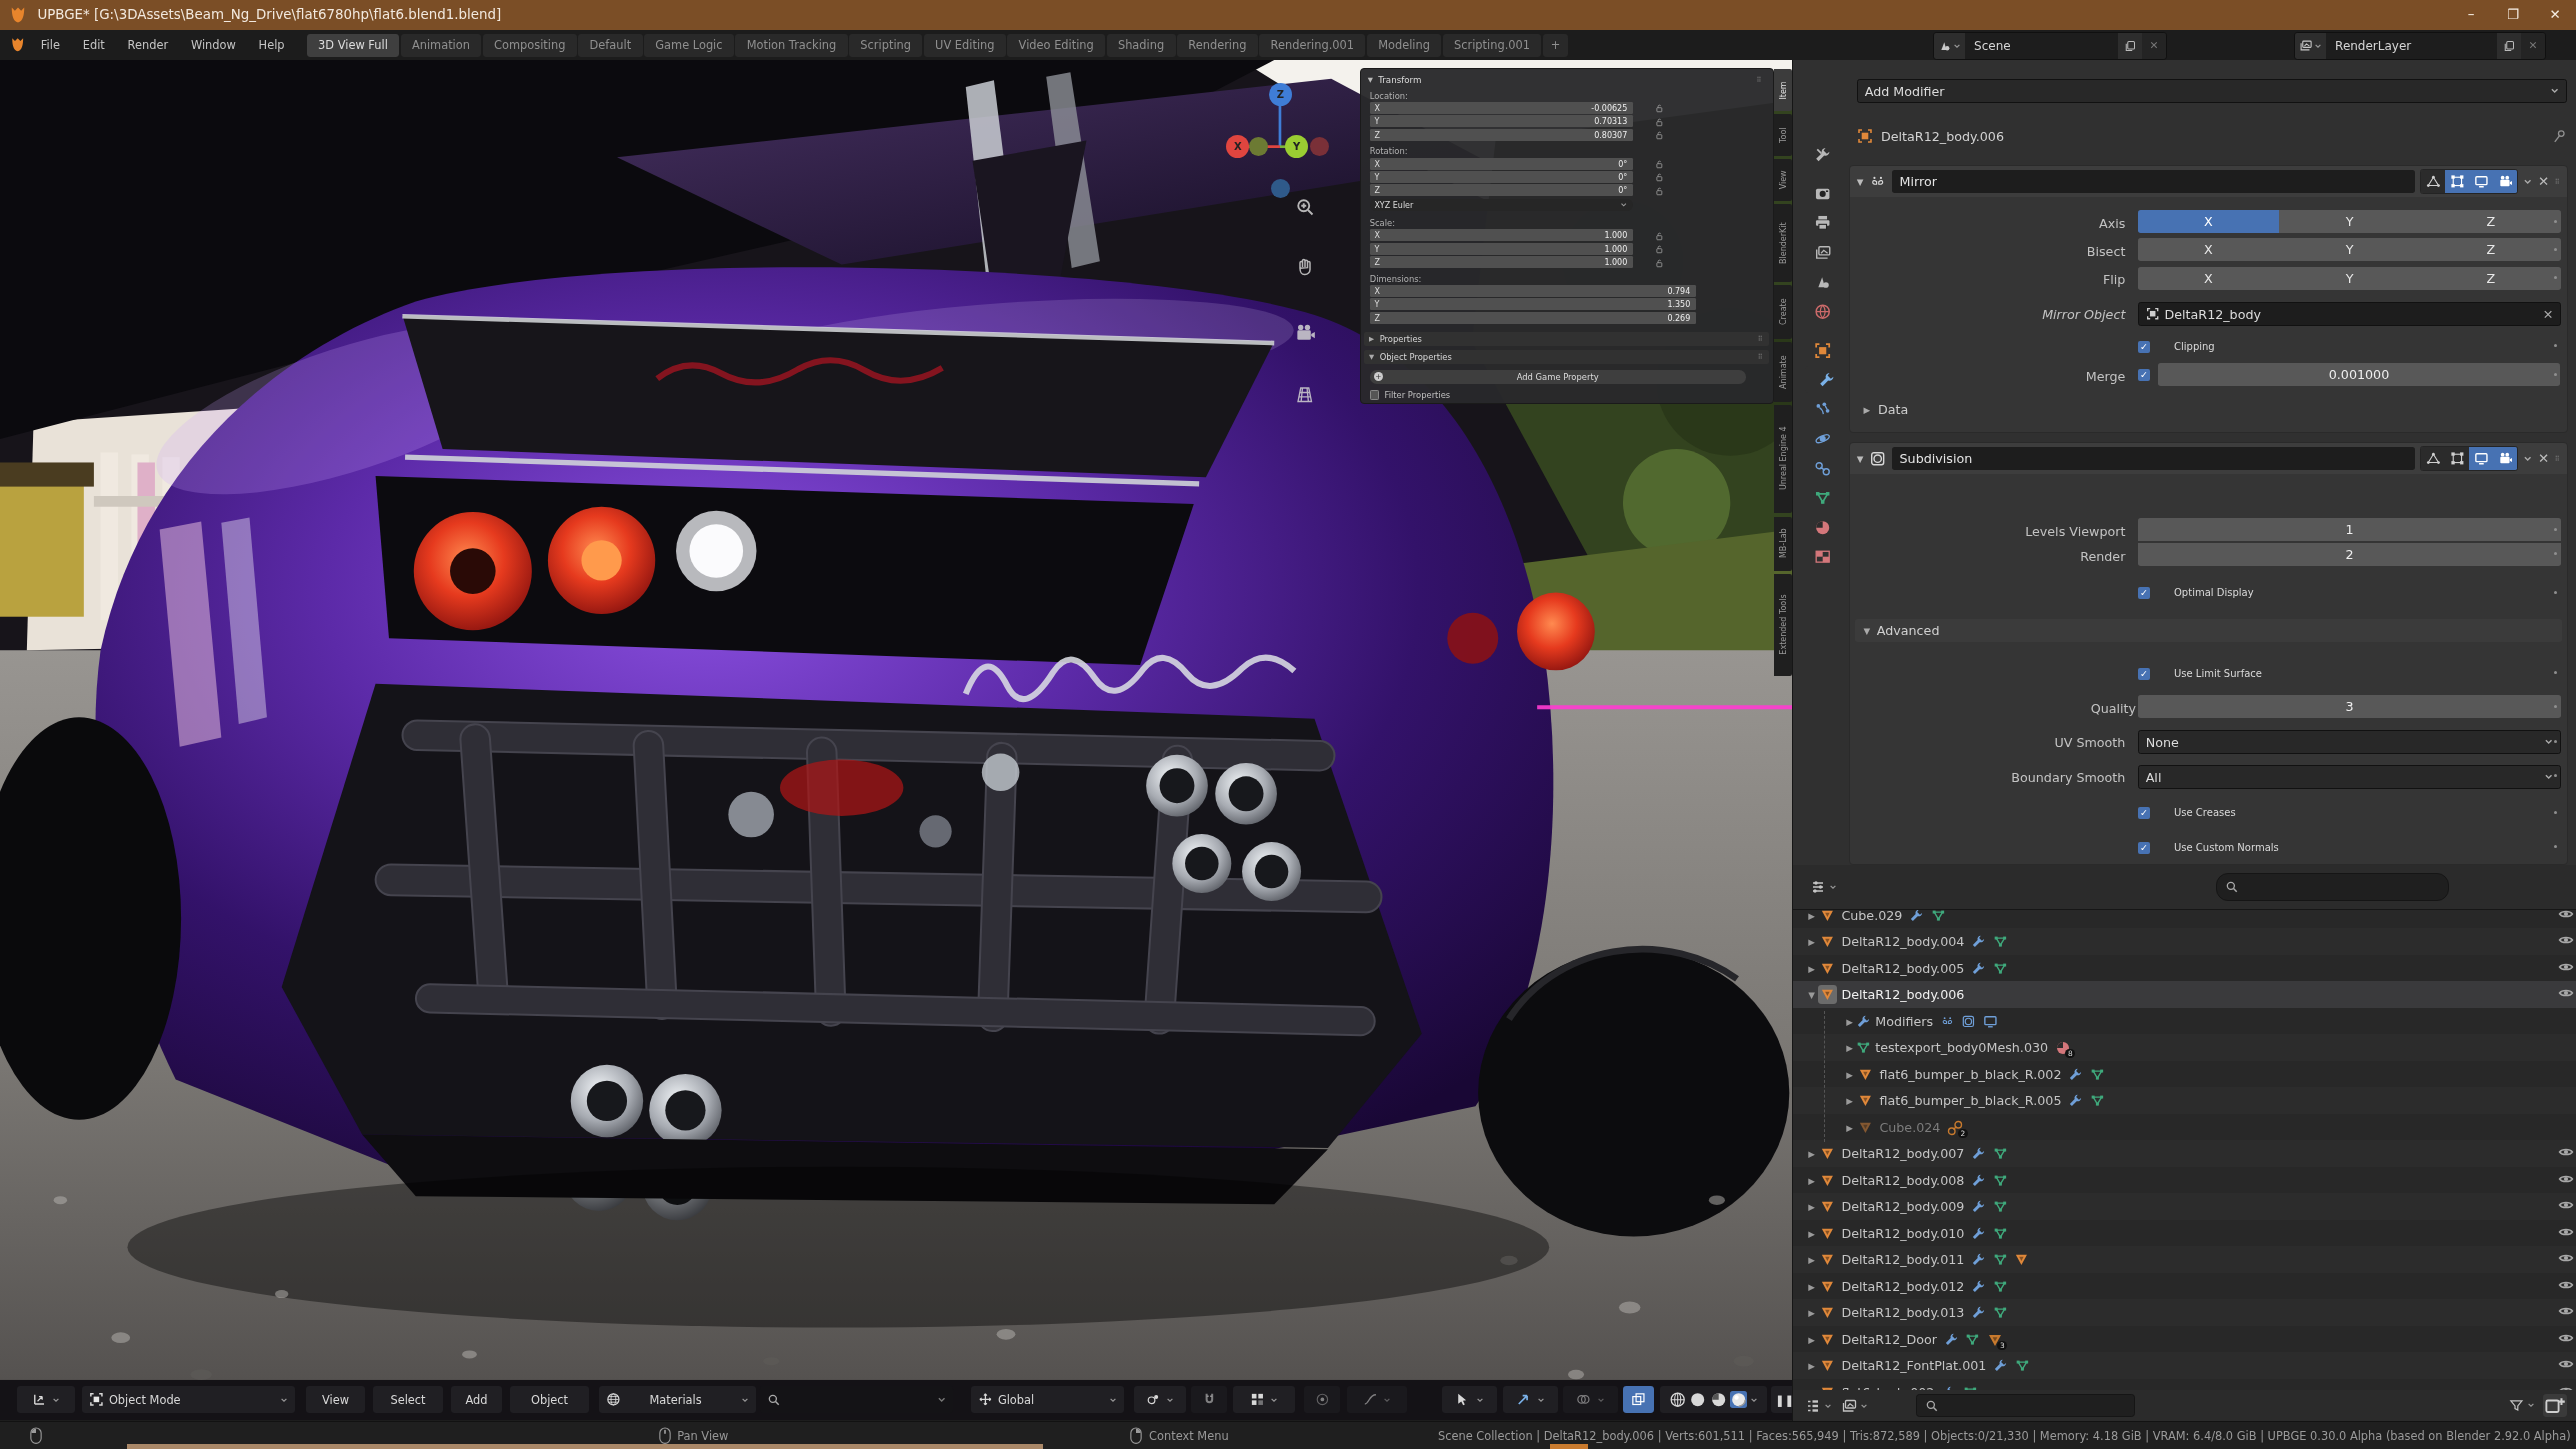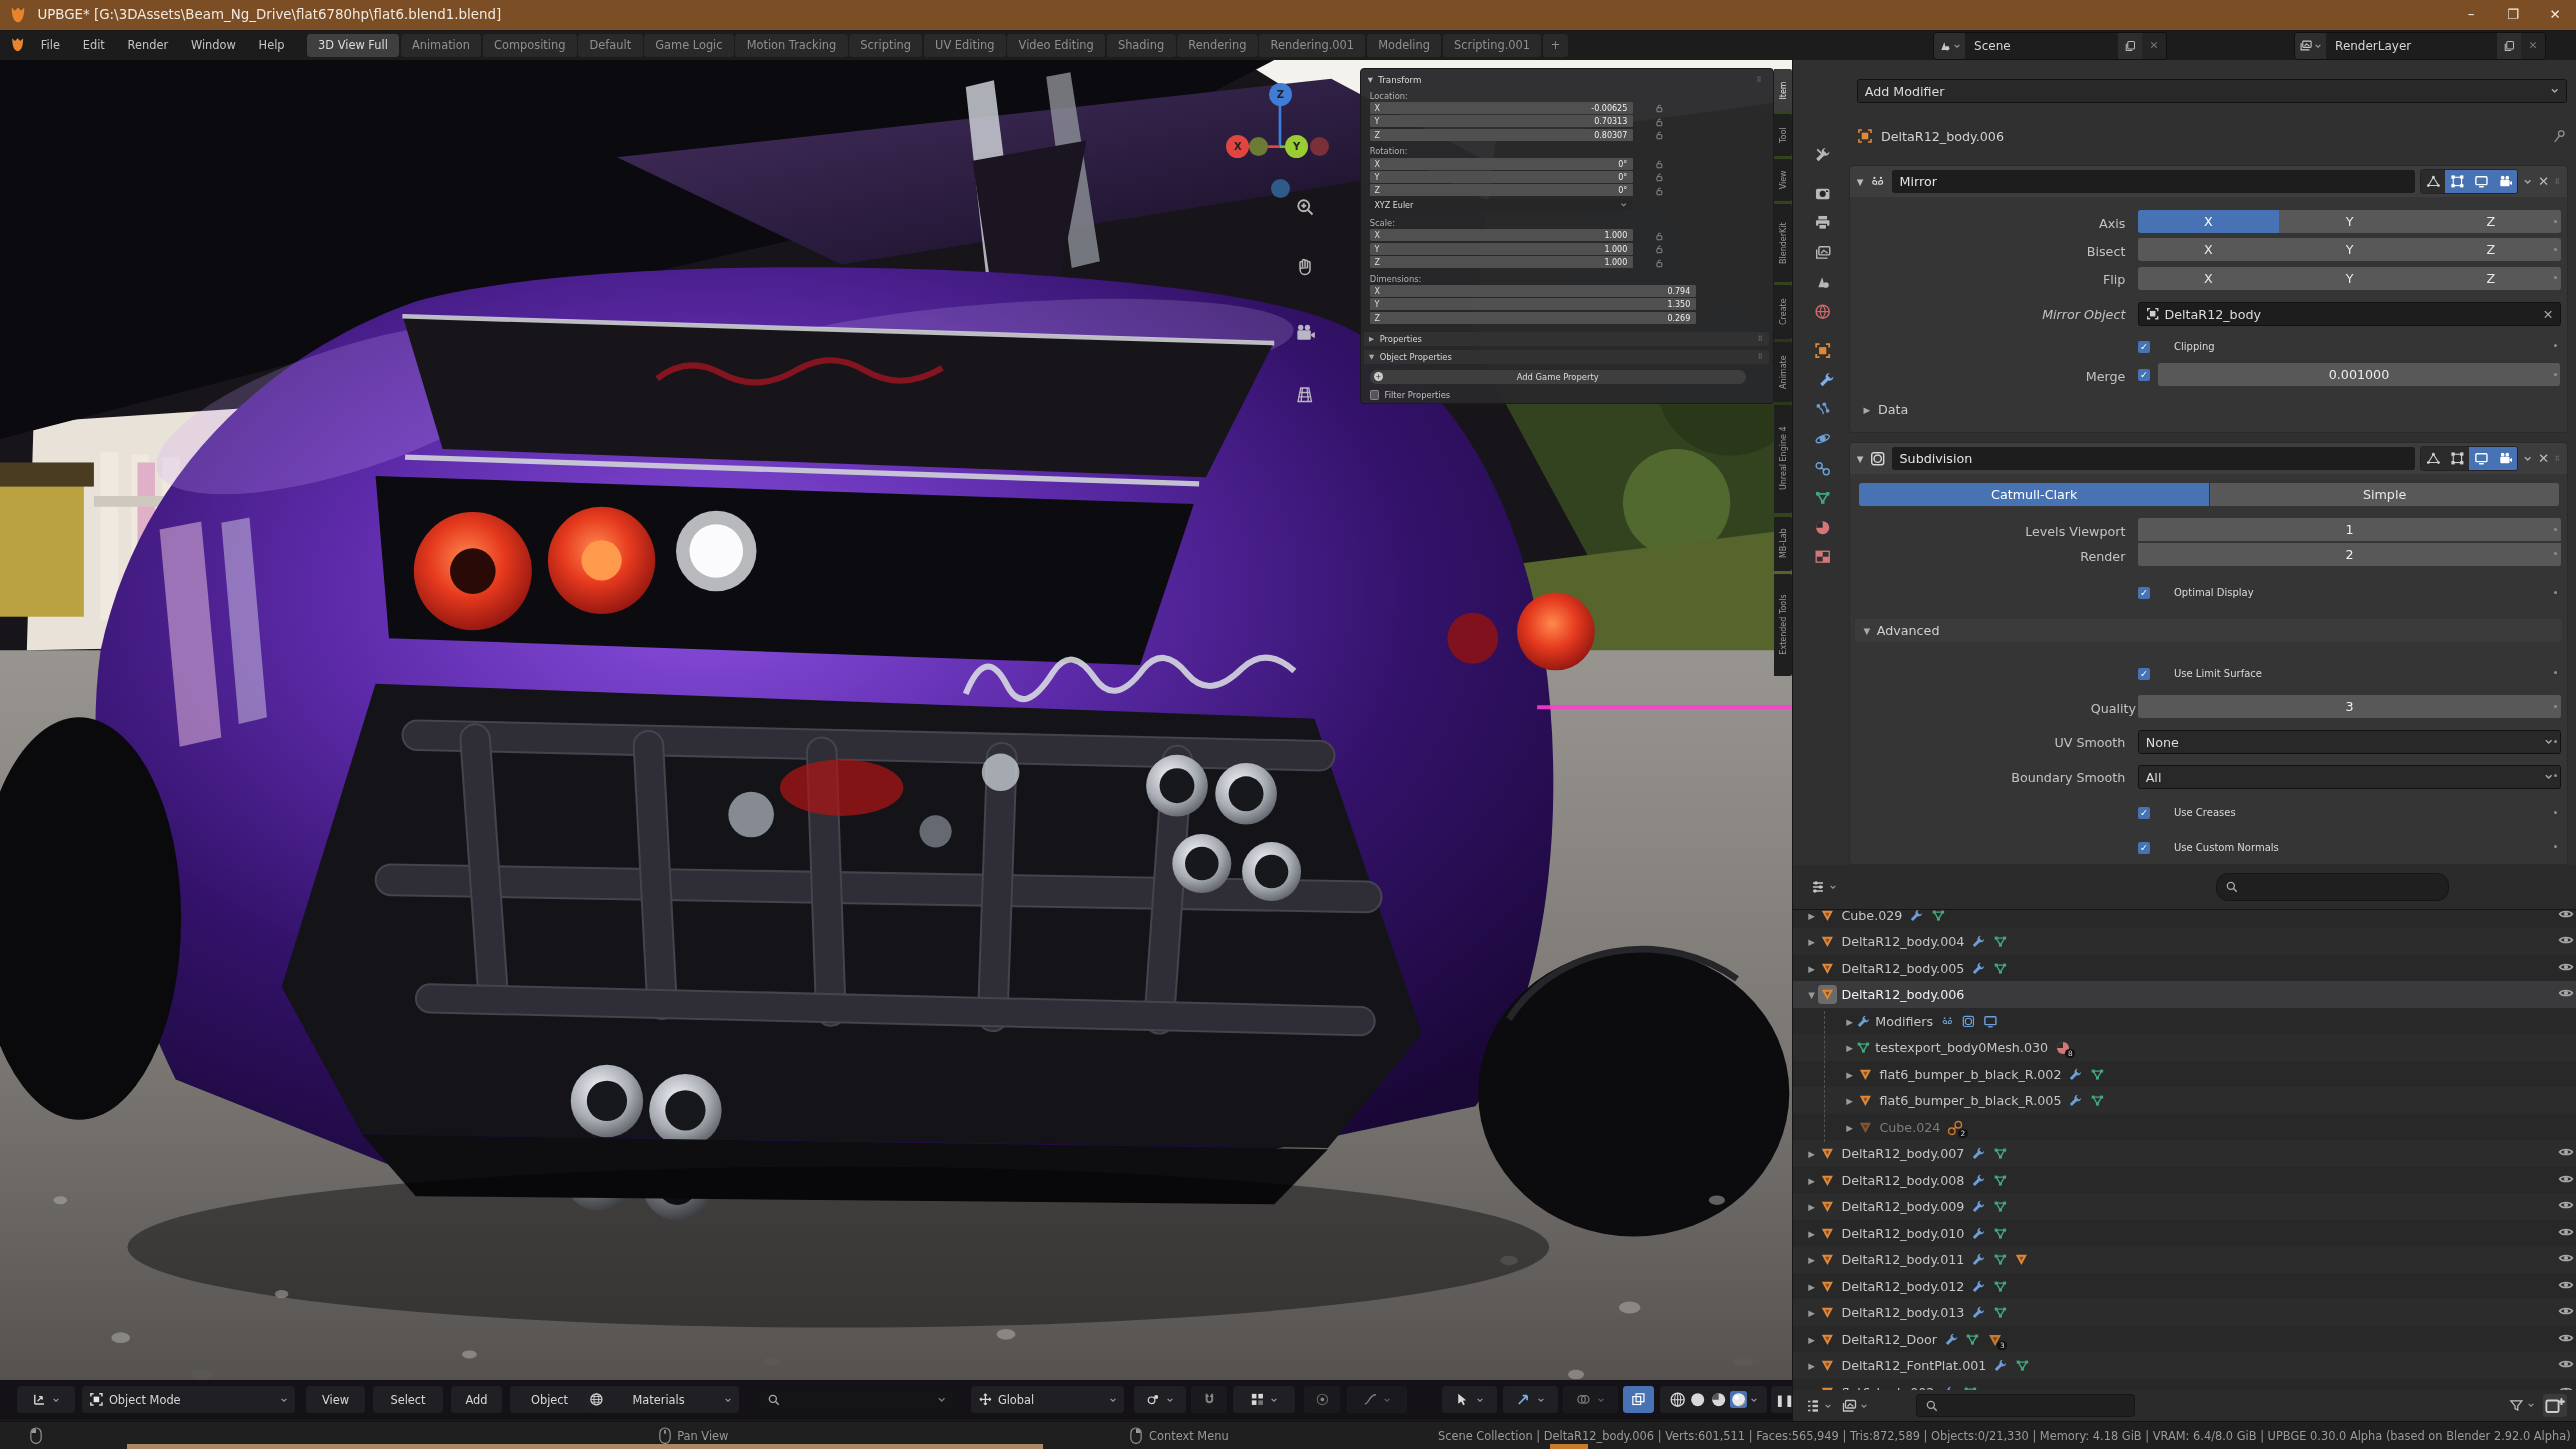--- a/index.html
+++ b/index.html
@@ -568,21 +568,21 @@
         <span class="ico" style="margin-left:auto;width:8px;height:8px;color:#999;">
             <svg viewBox="0 0 10 10" fill="none">
               <path d="M2 3.5 L5 6.5 L8 3.5" stroke="currentColor" stroke-width="1.5"></path>
             </svg>
           </span>
       </div>
       <div class="vbtn" style="left:306px;width:59px;">View</div>
       <div class="vbtn" style="left:373px;width:70px;">Select</div>
       <div class="vbtn" style="left:451px;width:51px;">Add</div>
       <div class="vbtn" style="left:510px;width:79px;">Object</div>
-      <div class="vbtn" style="left:582px;width:157px;justify-content:flex-start;gap:29px;">
+      <div class="vbtn" style="left:599px;width:157px;justify-content:flex-start;gap:29px;">
         <span class="ico" style="width:14.8px;height:14.8px;">
             <svg viewBox="0 0 16 16" fill="none">
               <circle cx="8" cy="8" r="6" stroke="currentColor" stroke-width="1.3"></circle>
               <ellipse cx="8" cy="8" rx="2.6" ry="6" stroke="currentColor" stroke-width="1"></ellipse>
               <path d="M2.3 8 h11.4 M3.2 5 h9.6 M3.2 11 h9.6" stroke="currentColor" stroke-width="1"></path>
             </svg>
           </span>
         <span>Materials</span>
         <span class="ico" style="margin-left:auto;width:8px;height:8px;color:#999;">
             <svg viewBox="0 0 10 10" fill="none">
@@ -944,24 +944,20 @@
             </span>
         </span>
         <span class="ico" style="width:9.4px;height:9.4px;color:#aaa;">
             <svg viewBox="0 0 10 10" fill="none">
               <path d="M2 3.5 L5 6.5 L8 3.5" stroke="currentColor" stroke-width="1.5"></path>
             </svg>
           </span>
         <span style="color:#bbb;font-size:13.4px;">✕</span>
         <span class="np-dots" style="margin:0;">⠿</span>
       </div>
-      <div class="seg" style="left:9.4px;top:40px;width:700px;">
-        <span class="s on">Catmull-Clark</span>
-        <span class="s">Simple</span>
-      </div>
       <span class="plabel" style="left:13.4px;top:81px;">Levels Viewport</span>
       <span class="vfield" style="left:288px;top:75px;width:423px;border-radius:2.7px 2.7px 0 0;">1</span>
       <span class="dot" style="left:704px;top:85px;"></span>
       <span class="plabel" style="left:13.4px;top:106px;">Render</span>
       <span class="vfield" style="left:288px;top:100px;width:423px;border-radius:0 0 2.7px 2.7px;">2</span>
       <span class="dot" style="left:704px;top:109px;"></span>
       <div class="prow" style="left:288px;top:138px;">
         <span class="cb">✓</span>
         <span class="cblabel">Optimal Display</span>
       </div>

